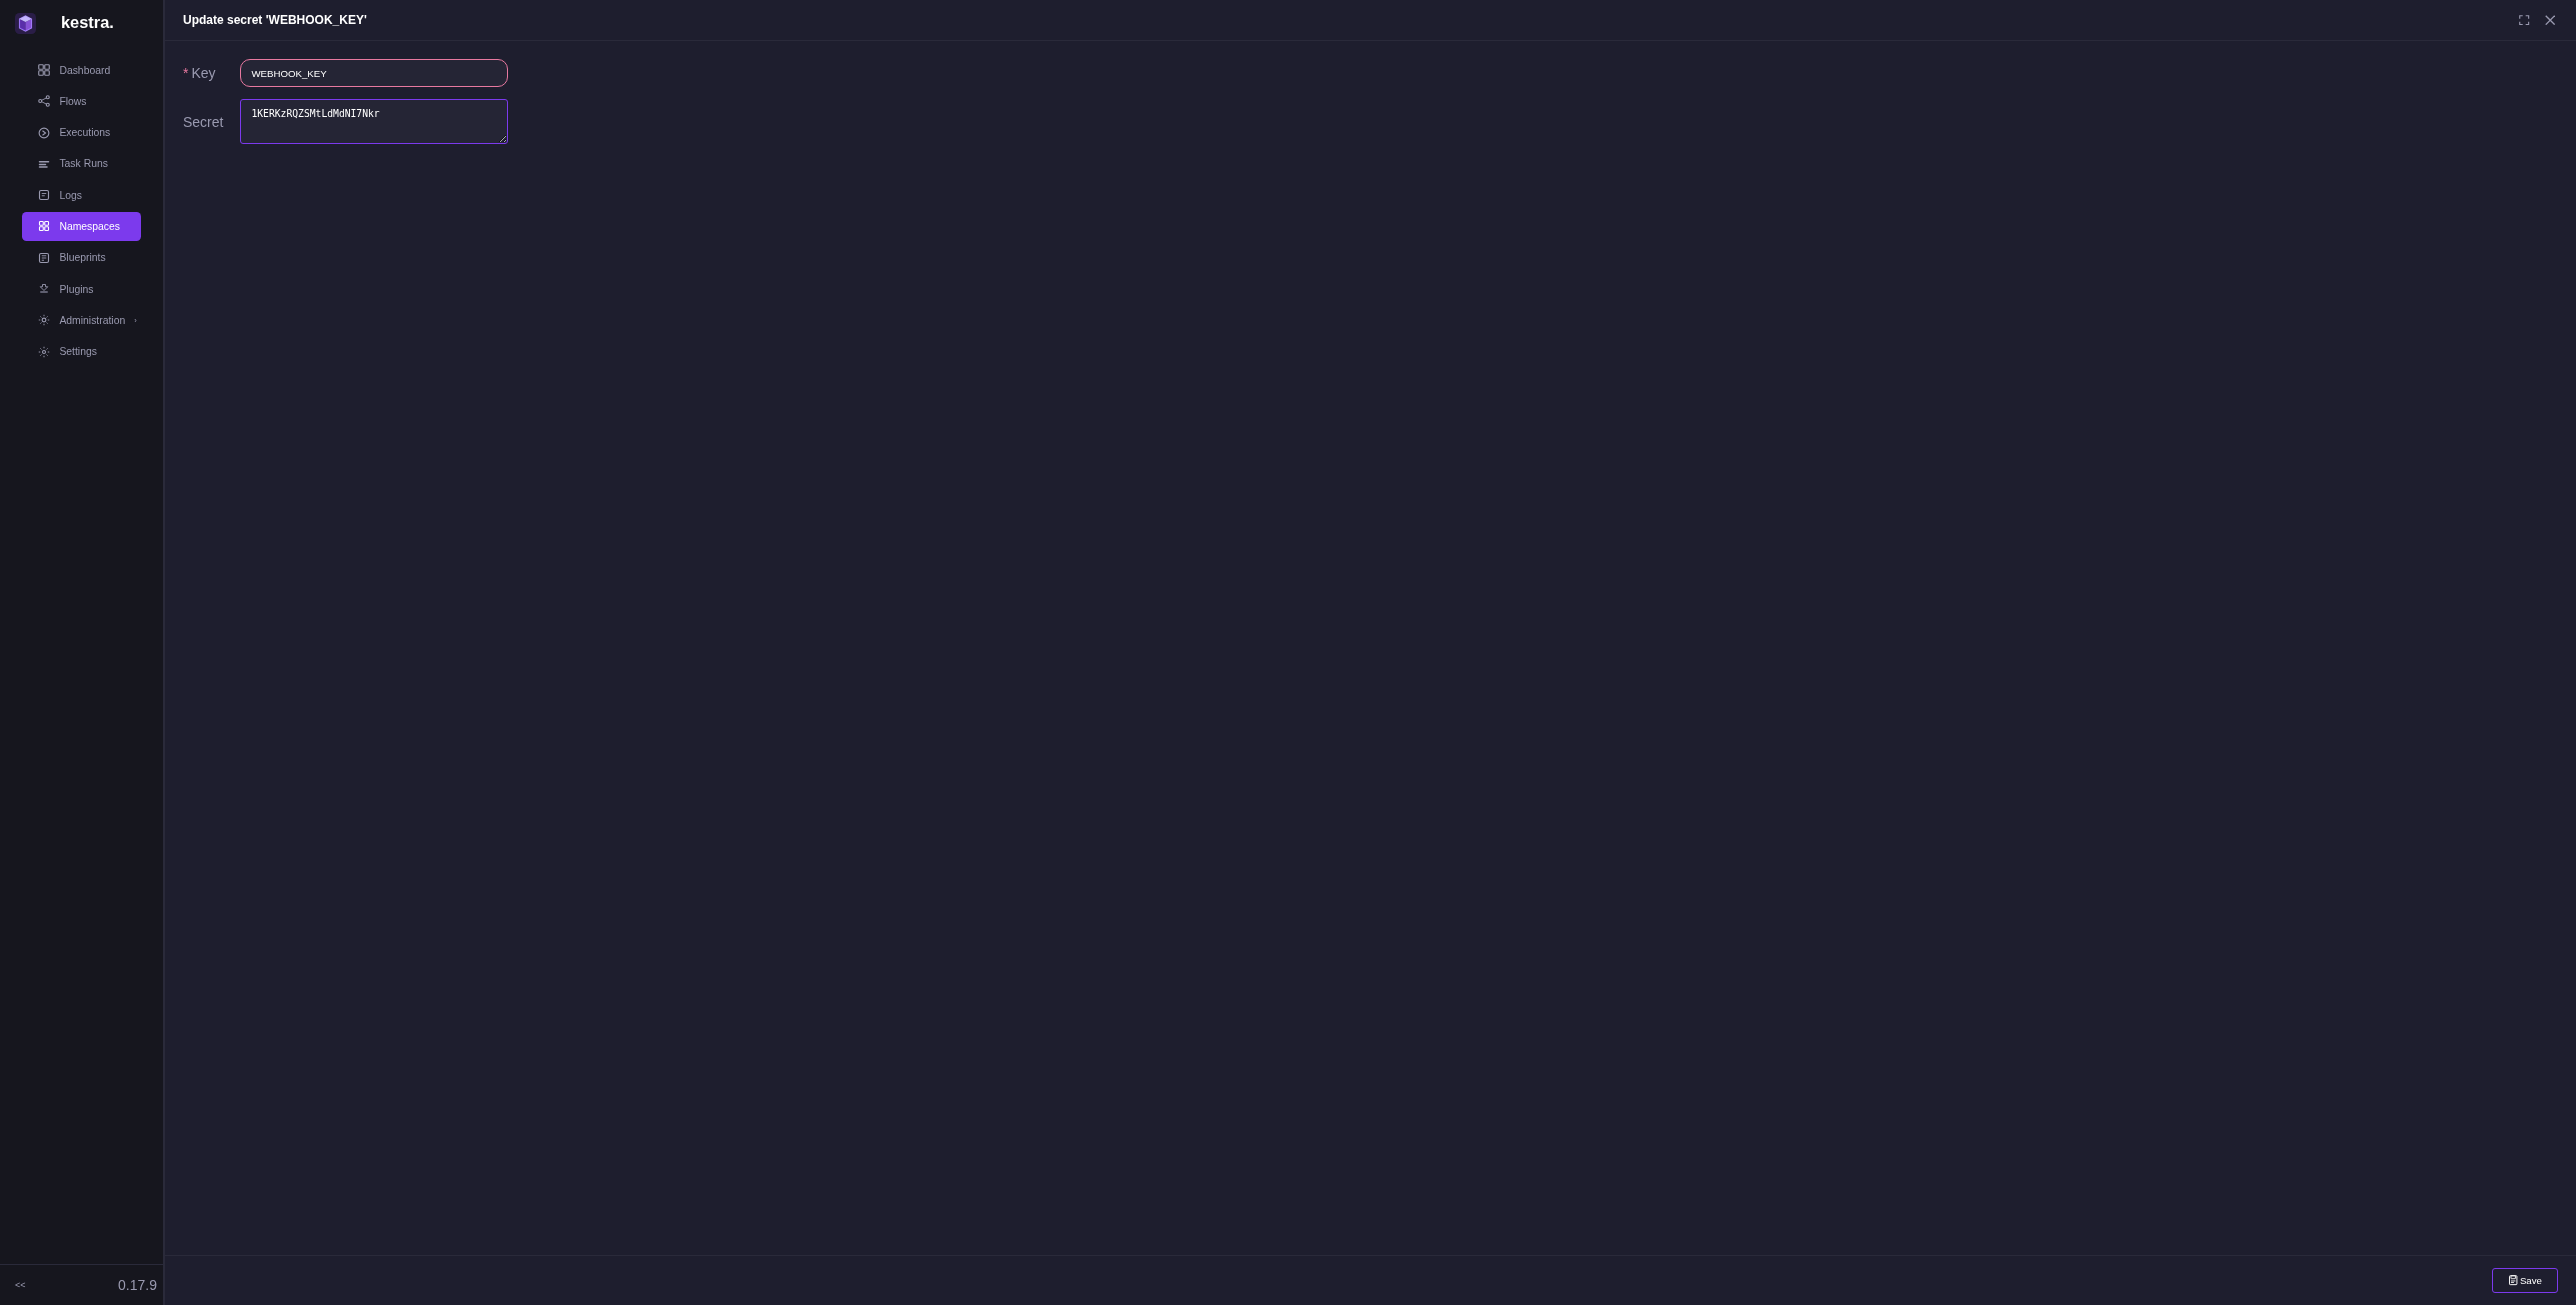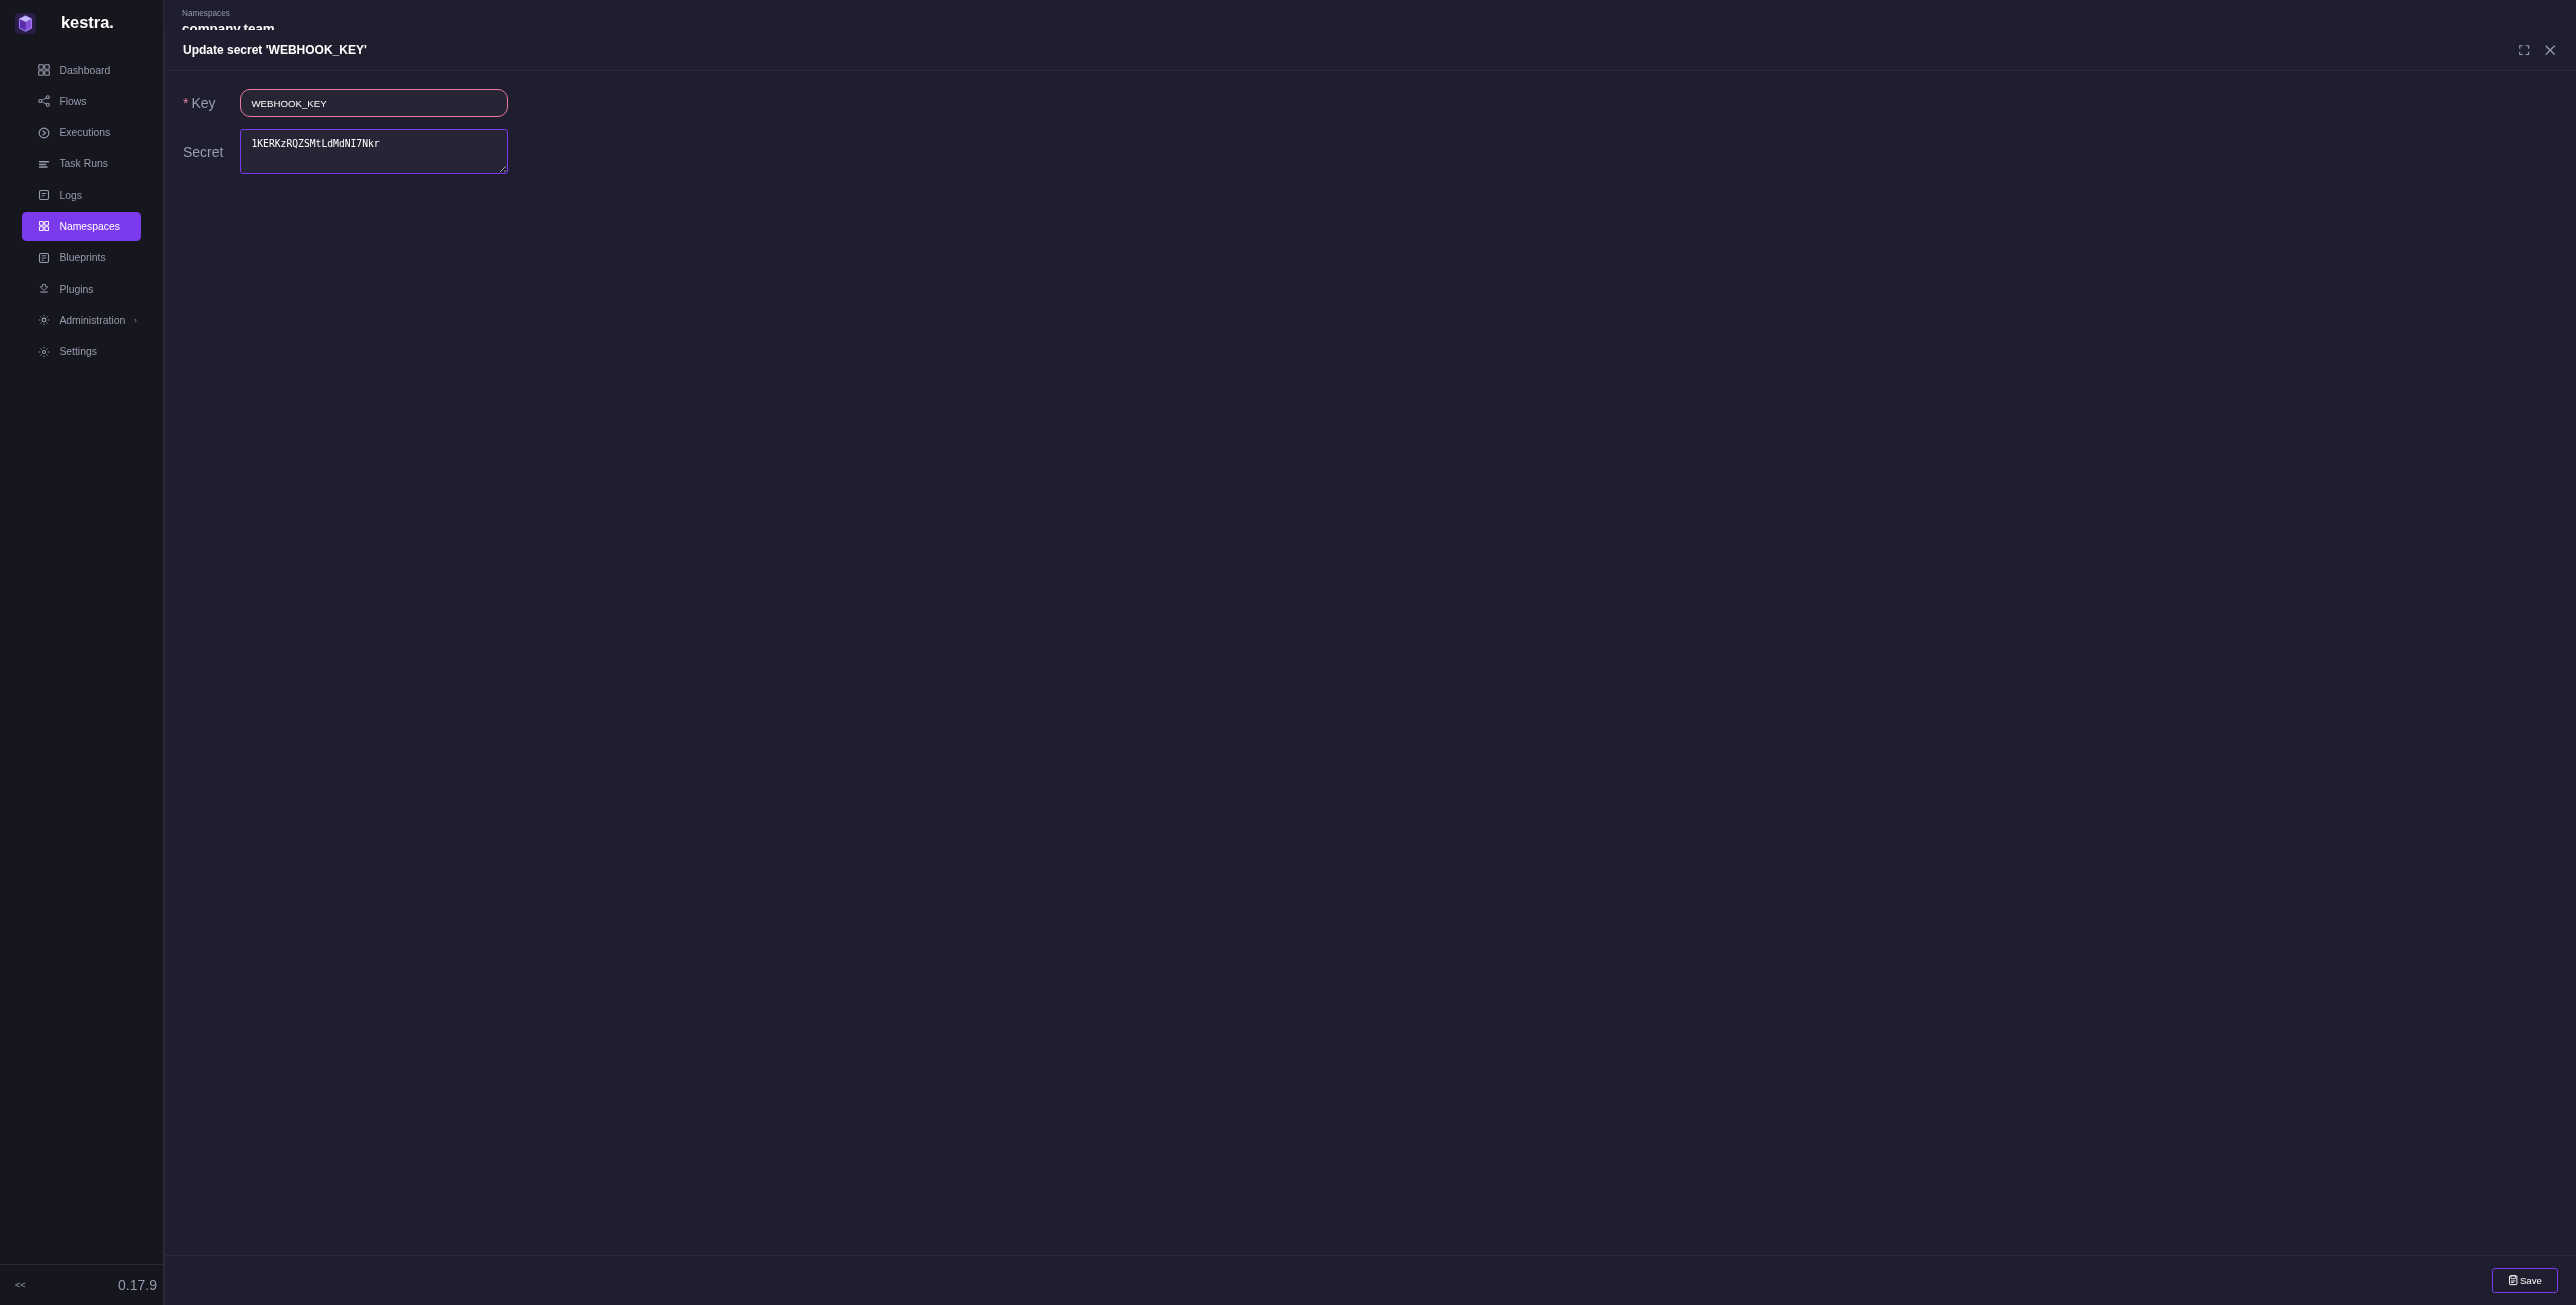--- a/index.html
+++ b/index.html
@@ -166,21 +166,20 @@
 
     
     .modal-overlay {
       position: absolute;
       top: 0; left: 0; right: 0; bottom: 0;
       background: rgba(0,0,0,0.5);
       display: flex;
       align-items: flex-start;
       justify-content: flex-end;
       z-index: 100;
-      margin-top: 30px;
     }
     .modal {
       background: #1e1e2e;
       width: calc(100% - 0px);
       height: 100%;
       border-left: 0.7px solid #2a2a3a;
       display: flex;
       flex-direction: column;
       position: relative;
     }

